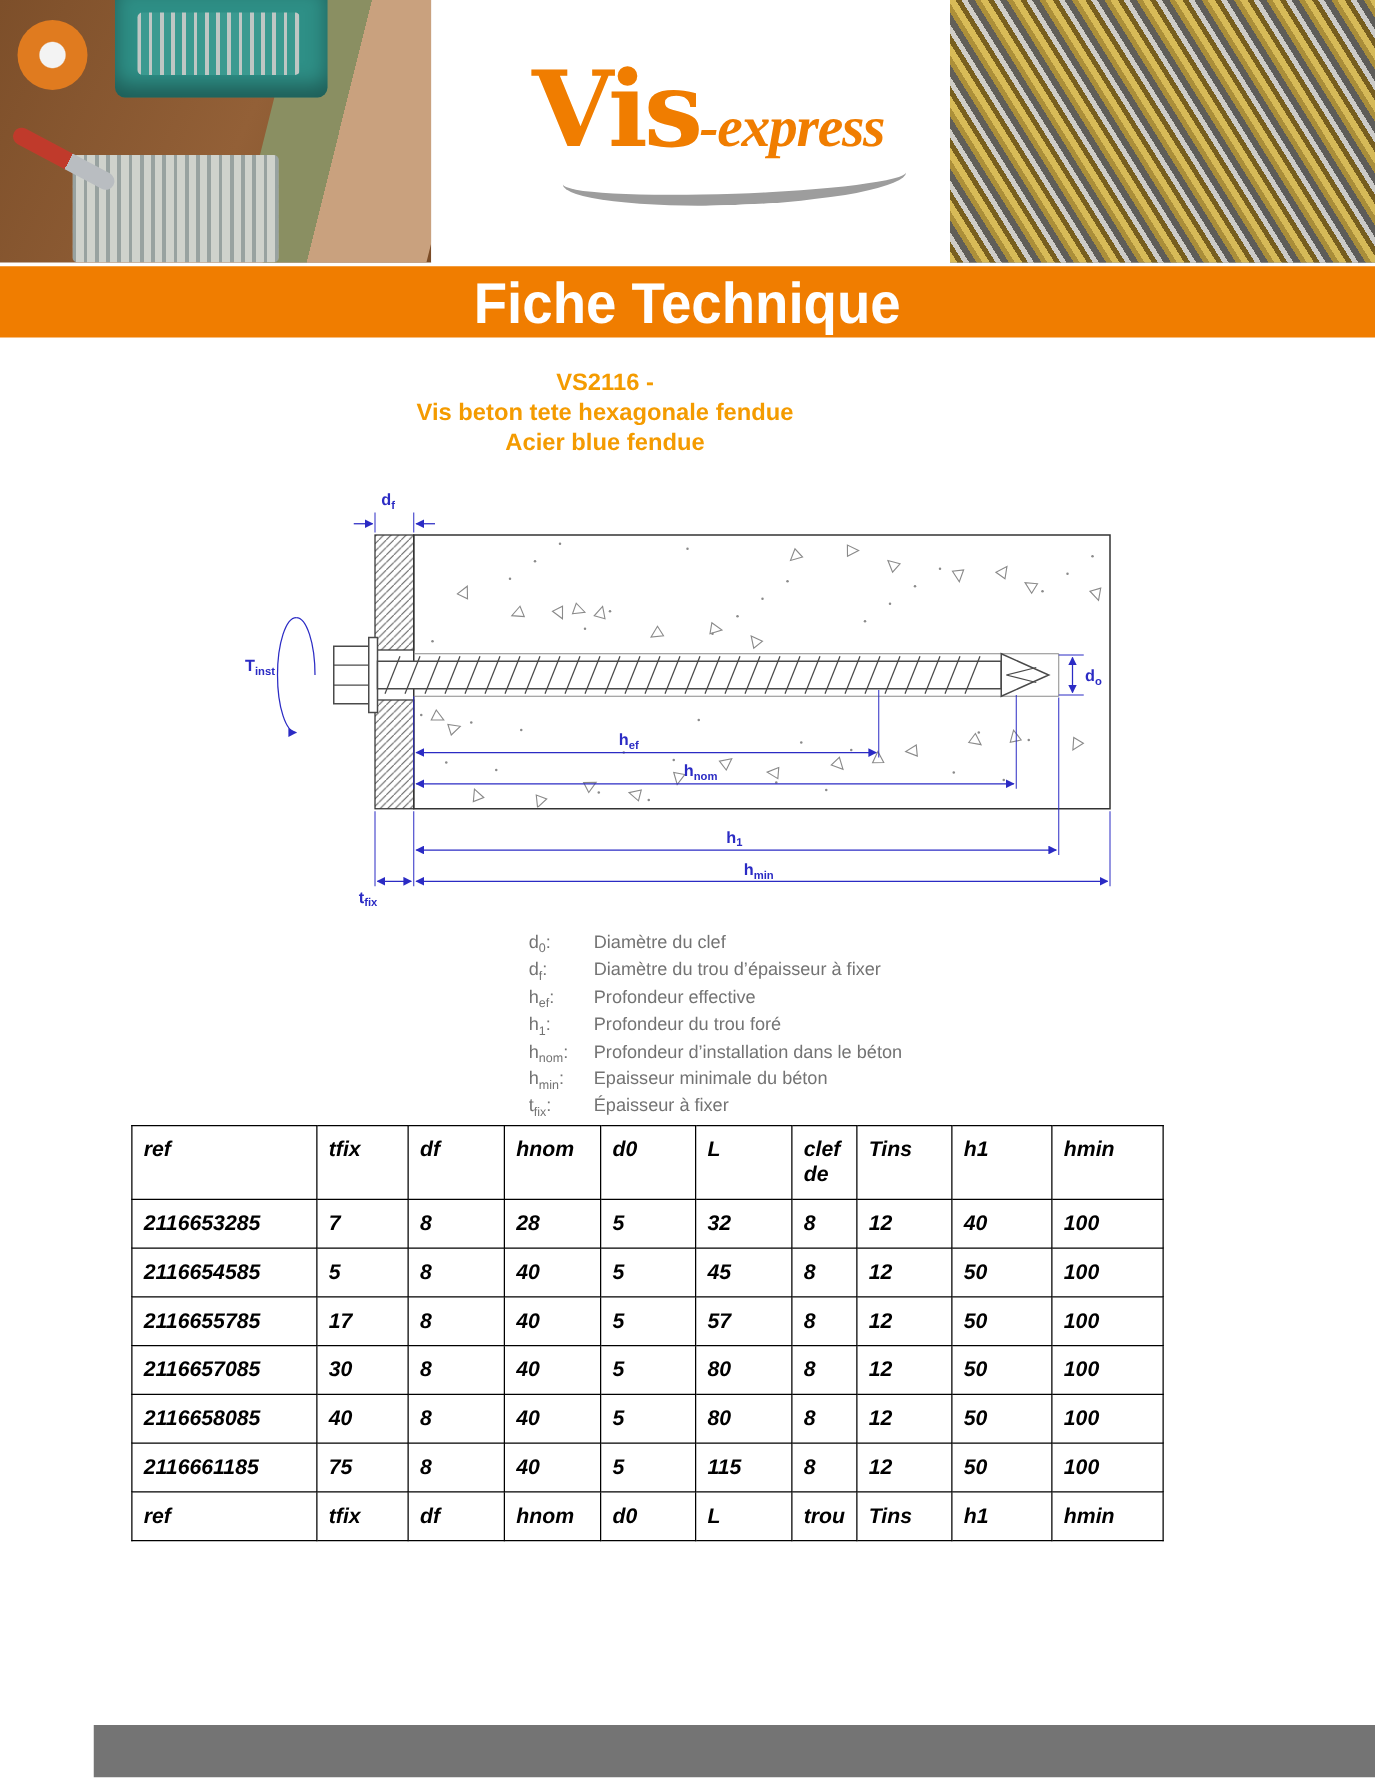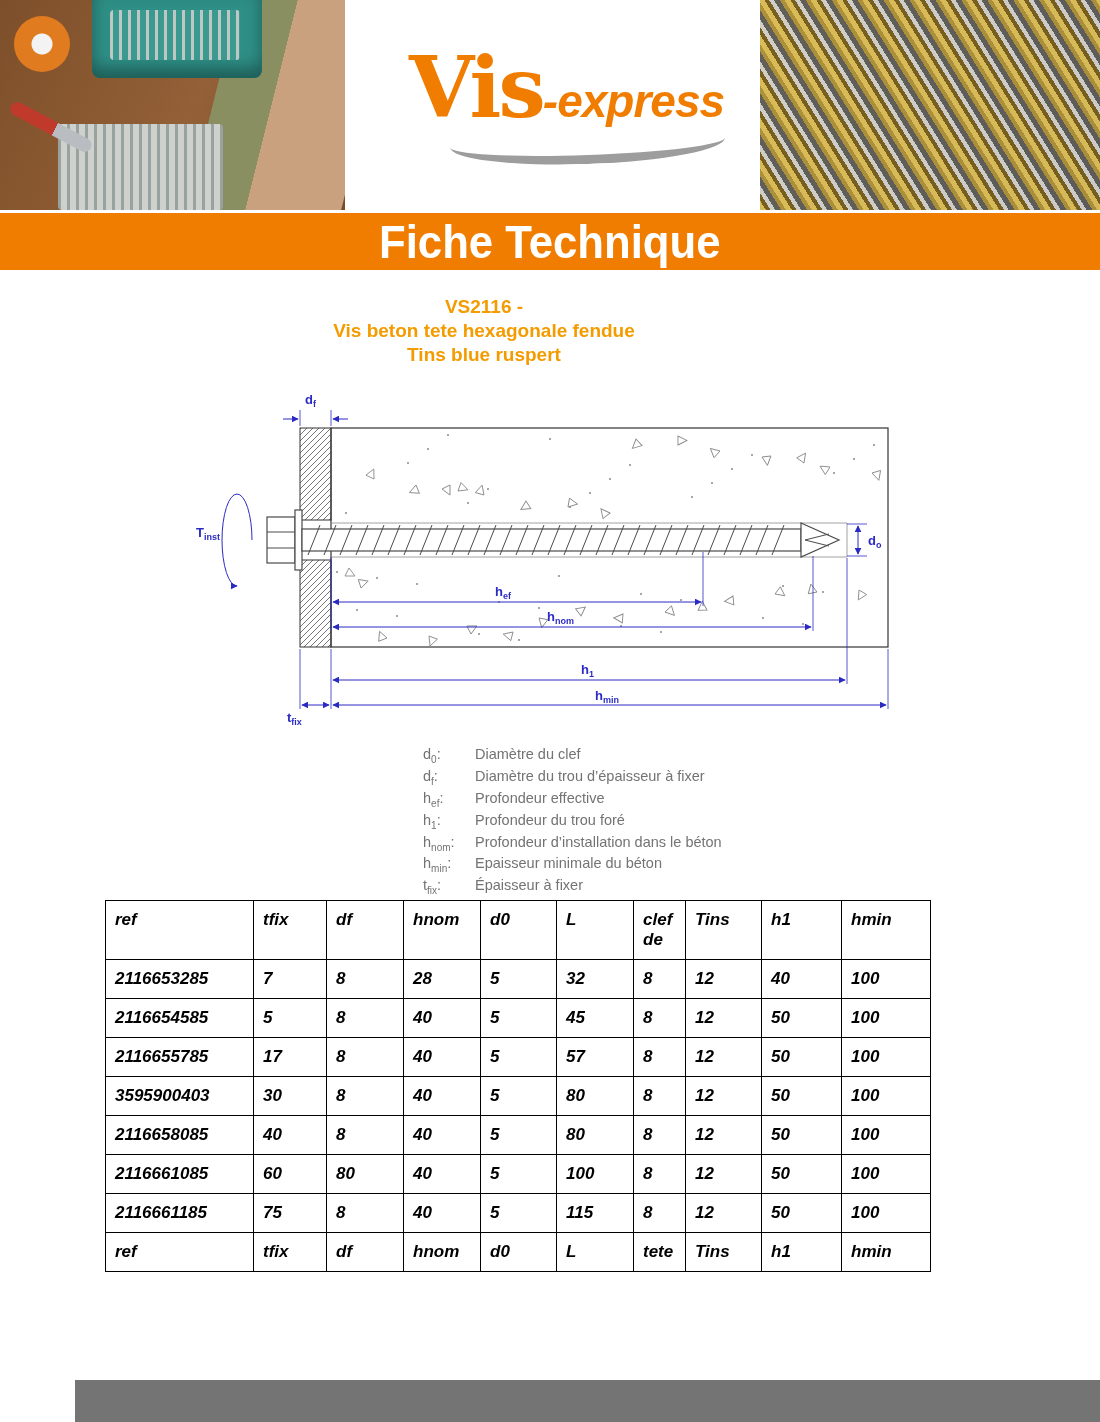--- a/index.html
+++ b/index.html
@@ -21,21 +21,21 @@
   .tray1{position:absolute;left:92px;top:0;width:170px;height:78px;background:#2e8f86;border-radius:0 0 8px 8px;box-shadow:inset 0 -10px 16px rgba(0,0,0,.35);}
   .tray1b{position:absolute;left:110px;top:10px;width:130px;height:50px;background:repeating-linear-gradient(90deg,#bfc7c4 0 3px,#3b9a90 3px 9px);border-radius:4px;}
   .tray2{position:absolute;left:58px;top:124px;width:165px;height:86px;background:#cfd2cc;border-radius:4px;background-image:repeating-linear-gradient(90deg,#98a2a0 0 3px,#cfd2cc 3px 9px),repeating-linear-gradient(0deg,#aab2af 0 2px,transparent 2px 12px);}
   .arm{position:absolute;left:215px;top:-20px;width:150px;height:250px;background:linear-gradient(90deg,#8a8f62 0 38%,#c9a17e 38% 100%);transform:rotate(14deg);border-radius:40px 0 0 40px;}
   .tape{position:absolute;left:14px;top:16px;width:56px;height:56px;border-radius:50%;background:radial-gradient(circle at 50% 50%,#f3f3f3 0 10px,#e07b1f 11px 28px);} 
   .tool-red{position:absolute;left:6px;top:120px;width:90px;height:14px;background:linear-gradient(90deg,#c03a2b 0 55%,#b9bdc1 55% 100%);transform:rotate(28deg);border-radius:7px;}
 
   .logo-wrap{position:absolute;left:345px;top:0;width:415px;height:210px;background:#fff;text-align:center;}
   .logo-line{margin-top:38px;white-space:nowrap;}
   .logo-main{font-family:"DejaVu Serif",serif;font-weight:bold;font-size:84px;color:#F07D00;letter-spacing:-3px;margin-left:28px;}
-  .logo-suffix{font-family:Liberation Sans, sans-serif;font-weight:bold;font-style:italic;font-size:46px;color:#F07D00;letter-spacing:-1px;}
+  .logo-suffix{font-family:Liberation Serif, serif;font-weight:bold;font-style:italic;font-size:46px;color:#F07D00;letter-spacing:-1px;}
   .swoosh{width:275px;height:34px;border-bottom:9px solid #9d9d9d;border-radius:50%;margin:-16px 0 0 105px;transform:rotate(-2deg);}
 
   .banner{position:absolute;left:0;top:213px;width:1100px;height:57px;background:#F07D00;display:flex;align-items:center;justify-content:center;}
   .banner-text{color:#fff;font-size:46px;font-weight:bold;transform:scaleX(.95);letter-spacing:0px;}
 
   
   .product-title{position:absolute;left:0;top:295px;width:968px;text-align:center;color:#F49B00;font-weight:bold;font-size:19px;line-height:24px;}
 
   
   .diagram{position:absolute;left:195px;top:390px;}
@@ -86,21 +86,21 @@
     <div class="photo photo-right"></div>
   </header>
 
   <div class="banner">
     <span class="banner-text">Fiche Technique</span>
   </div>
 
   <div class="product-title">
     <div>VS2116 -</div>
     <div>Vis beton tete hexagonale fendue</div>
-    <div>Tins blue ruspert</div>
+    <div>Acier blue fendue</div>
   </div>
 
   <svg class="diagram" width="720" height="335" viewBox="0 0 720 335">
     <defs>
       <marker id="mA" viewBox="0 0 10 10" refX="9" refY="5" markerWidth="7" markerHeight="7" orient="auto-start-reverse">
         <path d="M0,0L10,5L0,10z" fill="#2b2bc4"></path>
       </marker>
       <pattern id="hatch" patternUnits="userSpaceOnUse" width="6" height="6">
         <path d="M0,6 L6,0" stroke="#555" stroke-width="0.8"></path>
       </pattern>
@@ -358,50 +358,38 @@
           <td>8</td>
           <td>40</td>
           <td>5</td>
           <td>57</td>
           <td>8</td>
           <td>12</td>
           <td>50</td>
           <td>100</td>
         </tr>
         <tr>
-          <td>3595900403</td>
+          <td>2116657085</td>
           <td>30</td>
           <td>8</td>
           <td>40</td>
           <td>5</td>
           <td>80</td>
           <td>8</td>
           <td>12</td>
           <td>50</td>
           <td>100</td>
         </tr>
         <tr>
           <td>2116658085</td>
           <td>40</td>
           <td>8</td>
           <td>40</td>
           <td>5</td>
           <td>80</td>
-          <td>8</td>
-          <td>12</td>
-          <td>50</td>
-          <td>100</td>
-        </tr>
-        <tr>
-          <td>2116661085</td>
-          <td>60</td>
-          <td>80</td>
-          <td>40</td>
-          <td>5</td>
-          <td>100</td>
           <td>8</td>
           <td>12</td>
           <td>50</td>
           <td>100</td>
         </tr>
         <tr>
           <td>2116661185</td>
           <td>75</td>
           <td>8</td>
           <td>40</td>
@@ -412,21 +400,21 @@
           <td>50</td>
           <td>100</td>
         </tr>
         <tr>
           <td>ref</td>
           <td>tfix</td>
           <td>df</td>
           <td>hnom</td>
           <td>d0</td>
           <td>L</td>
-          <td>tete</td>
+          <td>trou</td>
           <td>Tins</td>
           <td>h1</td>
           <td>hmin</td>
         </tr>
       </tbody>
   </table>
 
   <footer class="bottom-bar"></footer>
 </div>
 

